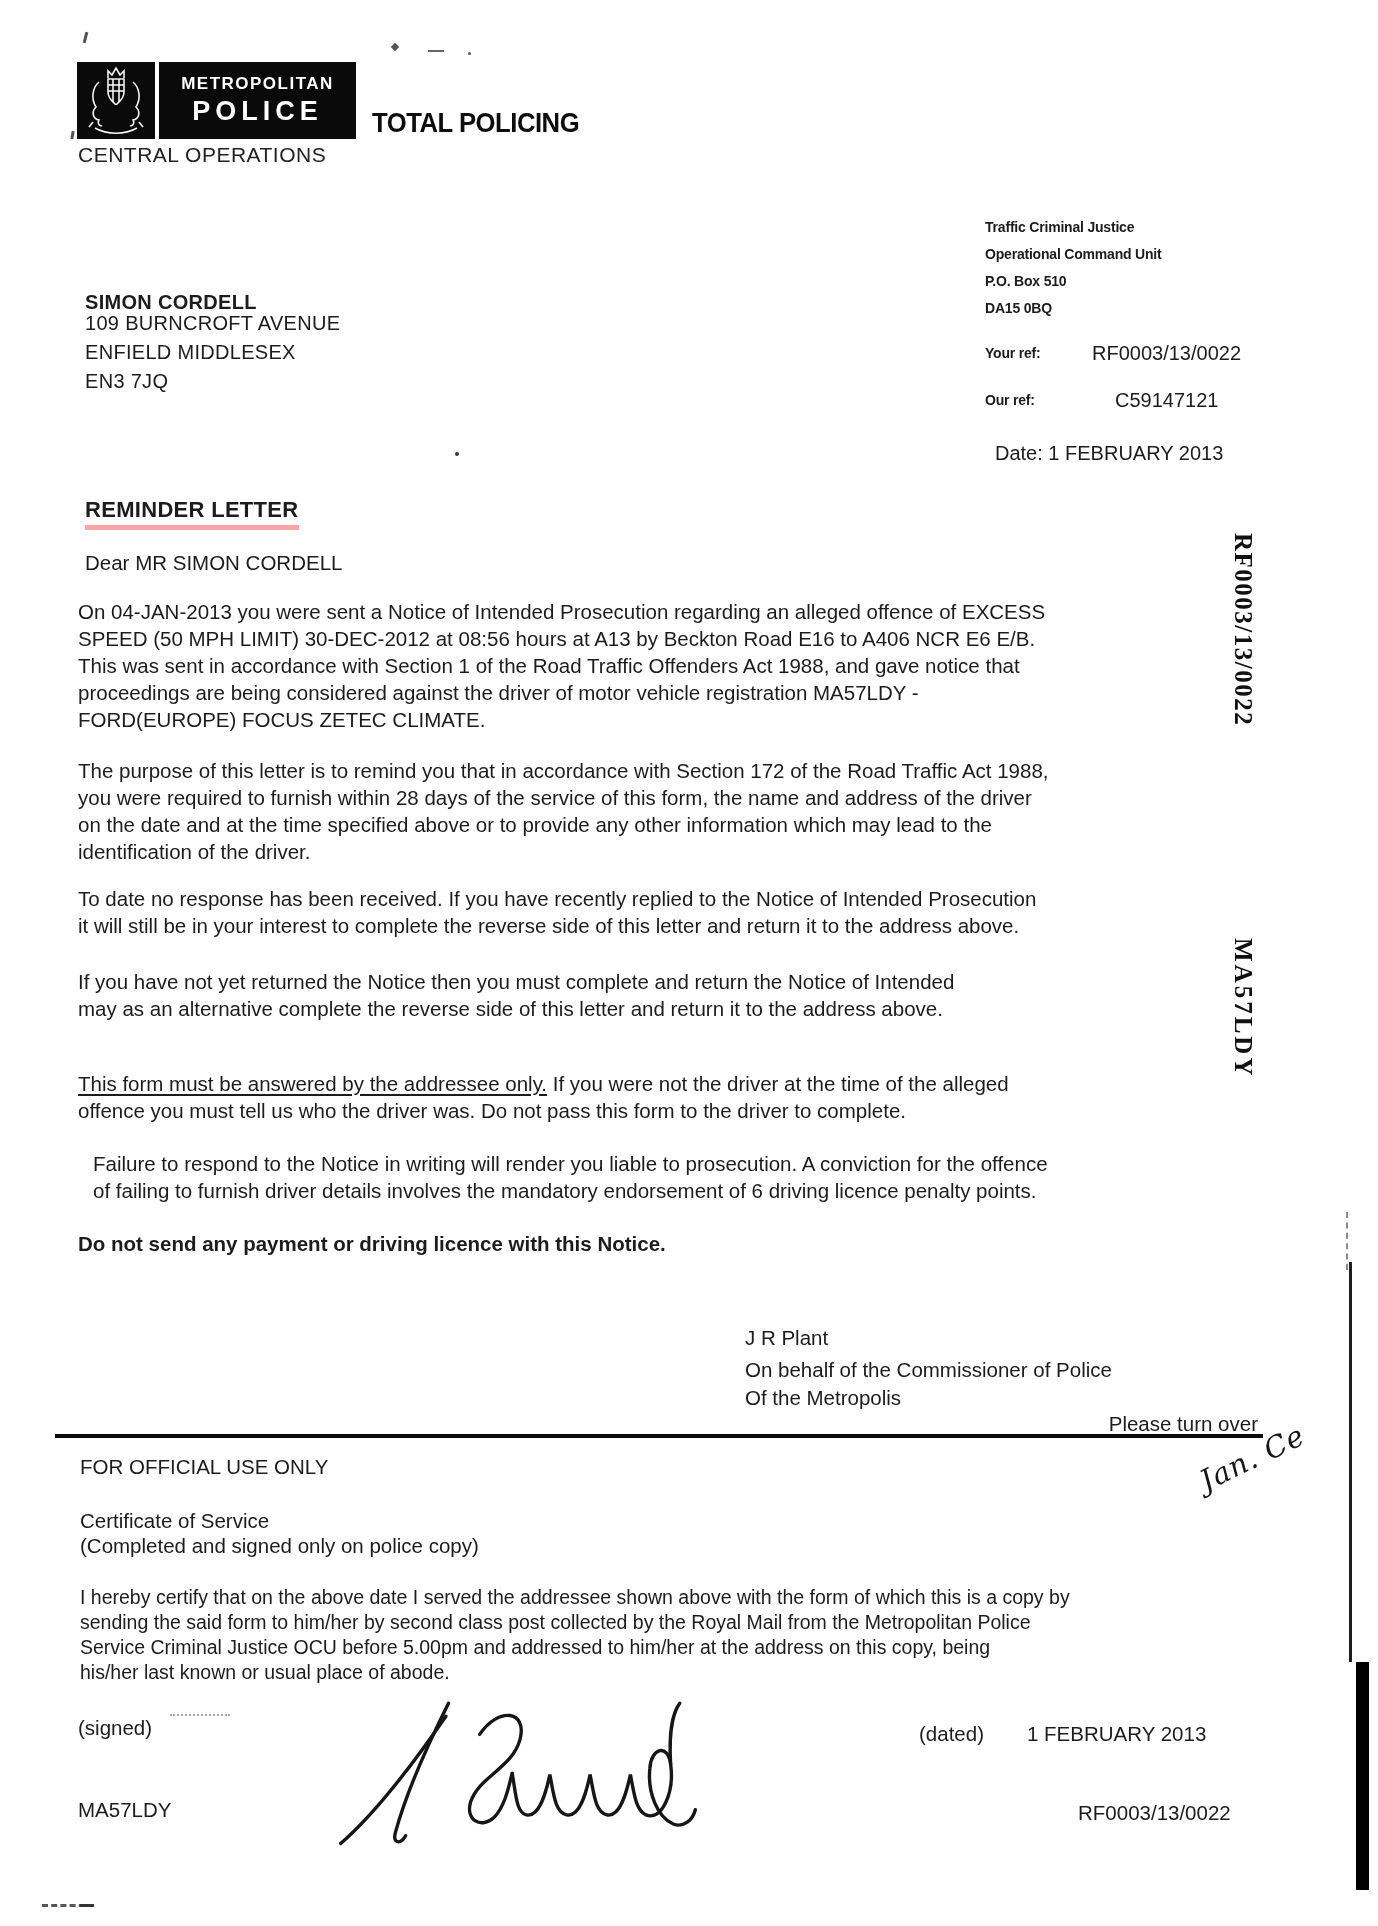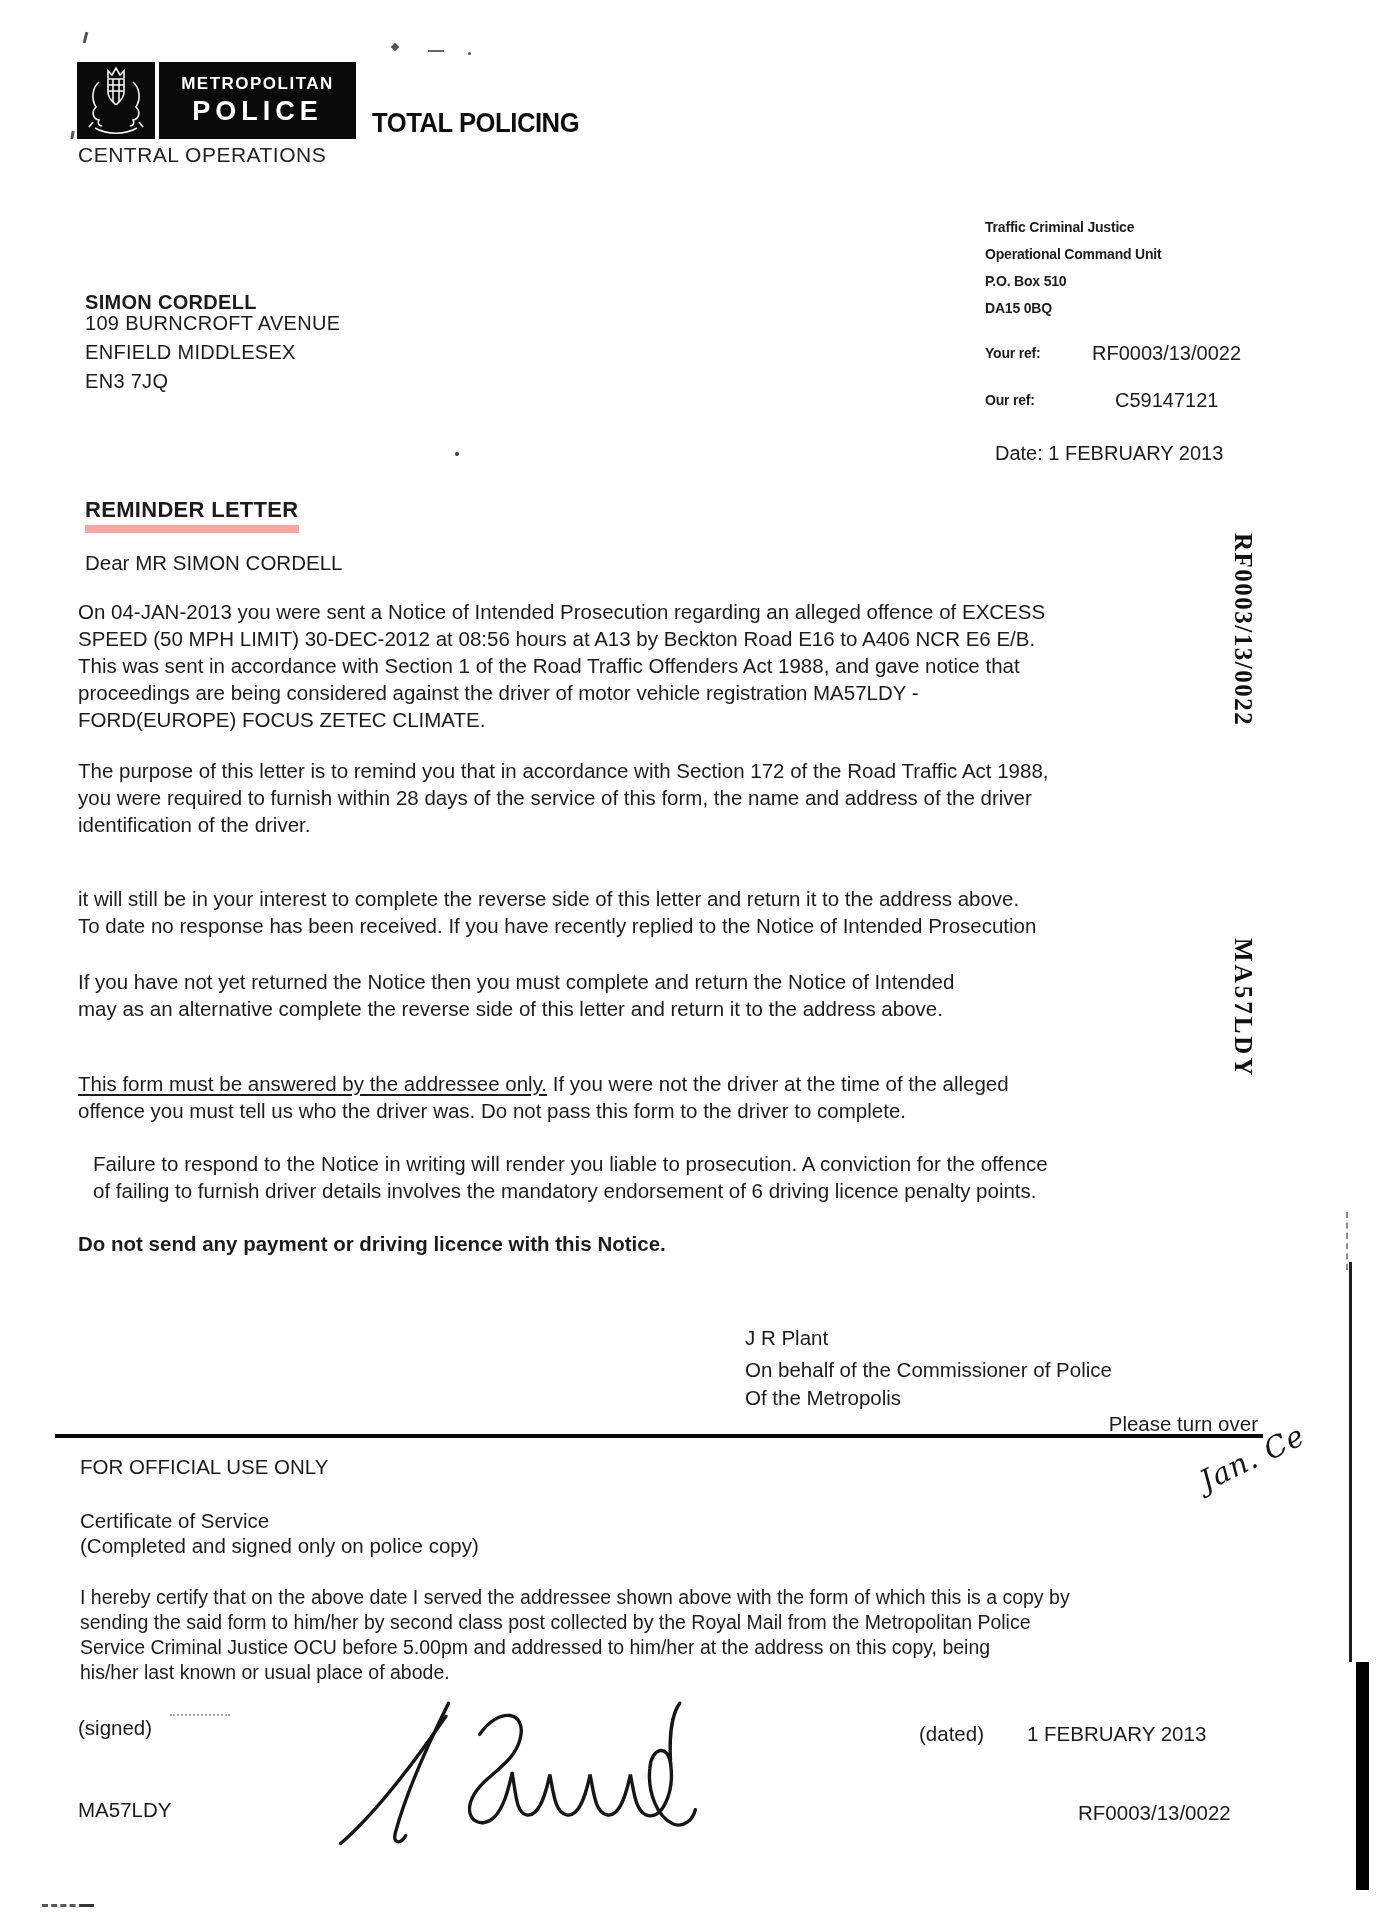--- a/index.html
+++ b/index.html
@@ -15,21 +15,21 @@
   .tagline{left:372px;top:108px;font-size:27px;font-weight:bold;letter-spacing:-0.5px;
            transform:scaleX(0.95);transform-origin:left;color:#0d0d0d;}
   .dept{left:78px;top:143px;font-size:21px;letter-spacing:0.5px;color:#222;}
   
   .recip{font-size:20px;letter-spacing:0.3px;}
   
   .sender-unit{font-size:14px;font-weight:bold;letter-spacing:-0.2px;line-height:27px;}
   .ref-label{font-size:14px;font-weight:bold;letter-spacing:-0.2px;}
   .ref-value{font-size:20px;}
   
-  .title{left:85px;top:497px;font-size:22px;font-weight:bold;border-bottom:8px solid #fca5a5;
+  .title{left:85px;top:497px;font-size:22px;font-weight:bold;border-bottom:5px solid #fca5a5;
          padding-bottom:2px;letter-spacing:0.3px;}
   .bodytext{font-size:20.5px;line-height:27px;}
   .bline{white-space:nowrap;height:27px;}
   .uline{text-decoration:underline;text-decoration-thickness:2px;text-underline-offset:3px;}
   .boldp{font-weight:bold;}
   
   .vref{font-family:"Liberation Serif",serif;font-weight:bold;font-size:25px;letter-spacing:1.5px;
         transform:rotate(90deg);transform-origin:0 0;white-space:nowrap;color:#101010;}
   
   .rule{left:55px;top:1434px;width:1208px;height:4px;background:#0c0c0c;}
@@ -104,25 +104,26 @@
   <div class="abs bodytext" style="left:78px;top:598px;">
     <div class="bline">On 04-JAN-2013 you were sent a Notice of Intended Prosecution regarding an alleged offence of EXCESS</div>
     <div class="bline">SPEED (50 MPH LIMIT) 30-DEC-2012 at 08:56 hours at A13 by Beckton Road E16 to A406 NCR E6 E/B.</div>
     <div class="bline">This was sent in accordance with Section 1 of the Road Traffic Offenders Act 1988, and gave notice that</div>
     <div class="bline">proceedings are being considered against the driver of motor vehicle registration MA57LDY -</div>
     <div class="bline">FORD(EUROPE) FOCUS ZETEC CLIMATE.</div>
   </div>
   <div class="abs bodytext" style="left:78px;top:757px;">
     <div class="bline">The purpose of this letter is to remind you that in accordance with Section 172 of the Road Traffic Act 1988,</div>
     <div class="bline">you were required to furnish within 28 days of the service of this form, the name and address of the driver</div>
+    <div class="bline">on the date and at the time specified above or to provide any other information which may lead to the</div>
     <div class="bline">identification of the driver.</div>
   </div>
   <div class="abs bodytext" style="left:78px;top:885px;">
+    <div class="bline">To date no response has been received.  If you have recently replied to the Notice of Intended Prosecution</div>
     <div class="bline">it will still be in your interest to complete the reverse side of this letter and return it to the address above.</div>
-    <div class="bline">To date no response has been received.  If you have recently replied to the Notice of Intended Prosecution</div>
   </div>
   <div class="abs bodytext" style="left:78px;top:968px;">
     <div class="bline">If you have not yet returned the Notice then you must complete and return the Notice of Intended</div>
     <div class="bline">may as an alternative complete the reverse side of this letter and return it to the address above.</div>
   </div>
   <div class="abs bodytext" style="left:78px;top:1070px;">
     <div class="bline"><span class="uline">This form must be answered by the addressee only.</span><span> If you were not the driver at the time of the alleged</span></div>
     <div class="bline">offence you must tell us who the driver was. Do not pass this form to the driver to complete.</div>
   </div>
   <div class="abs bodytext" style="left:78px;top:1150px;margin-left:15px;">

